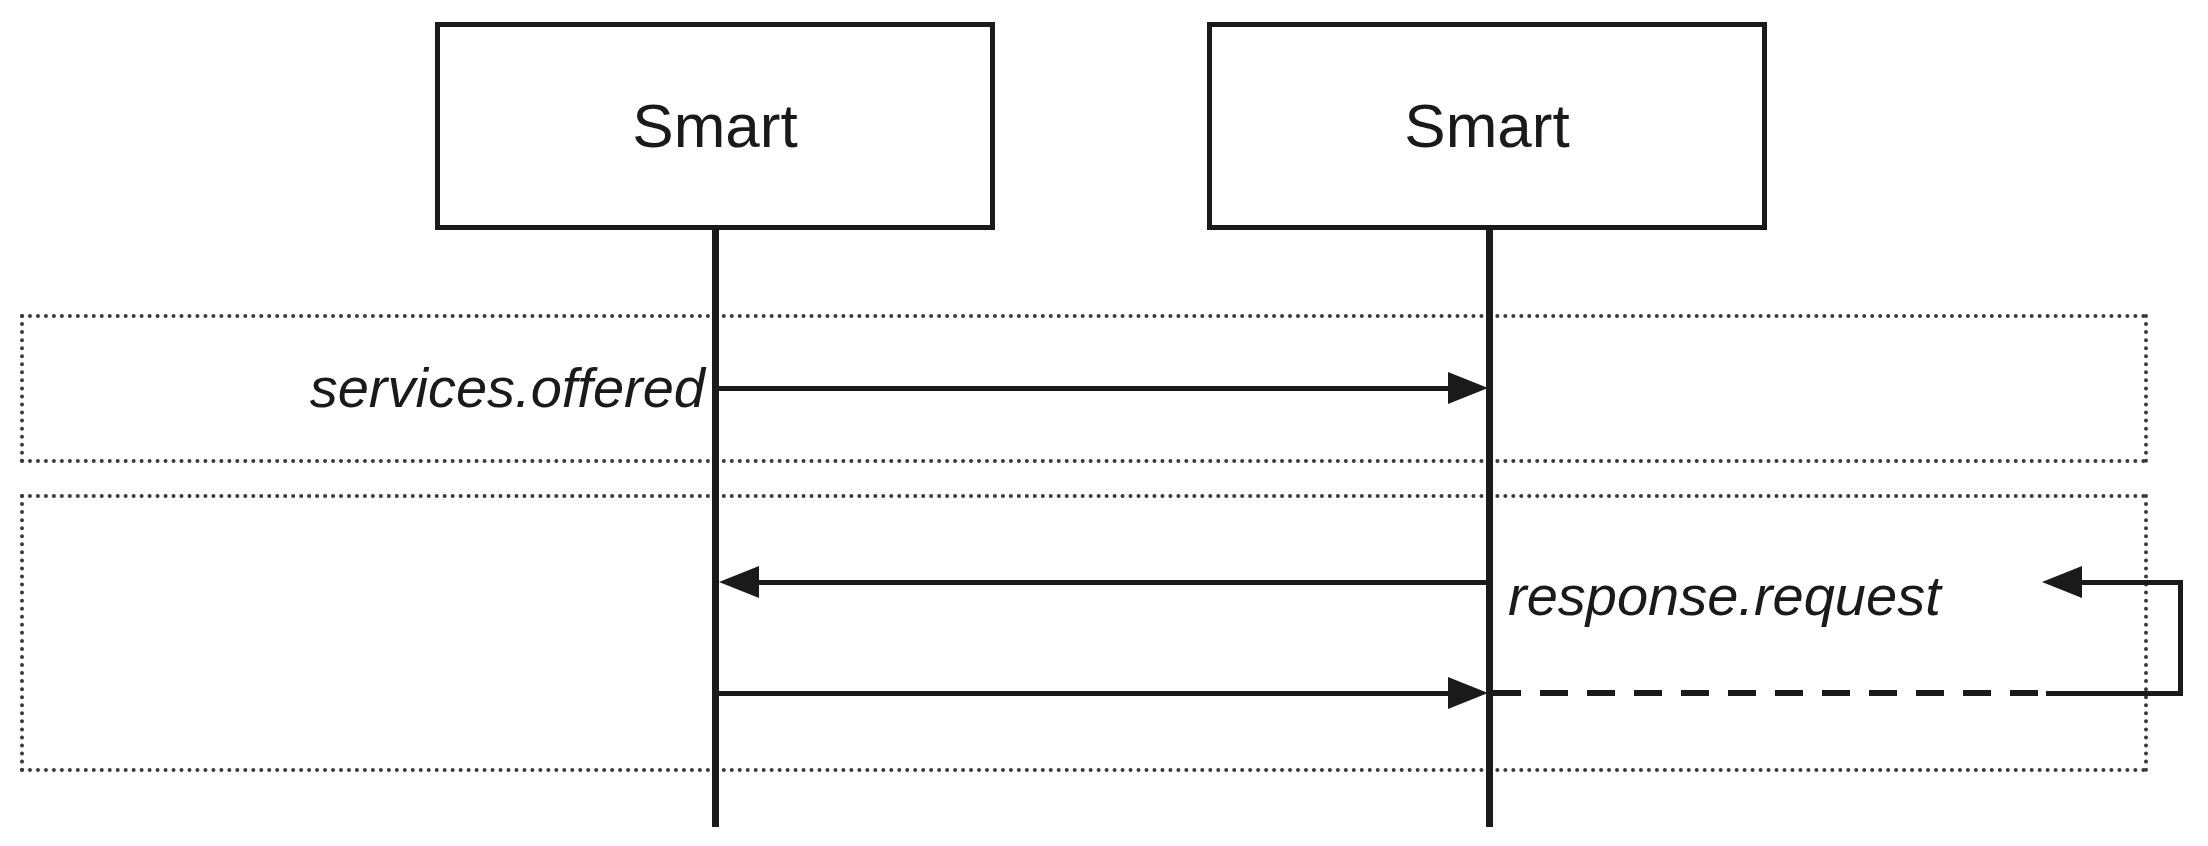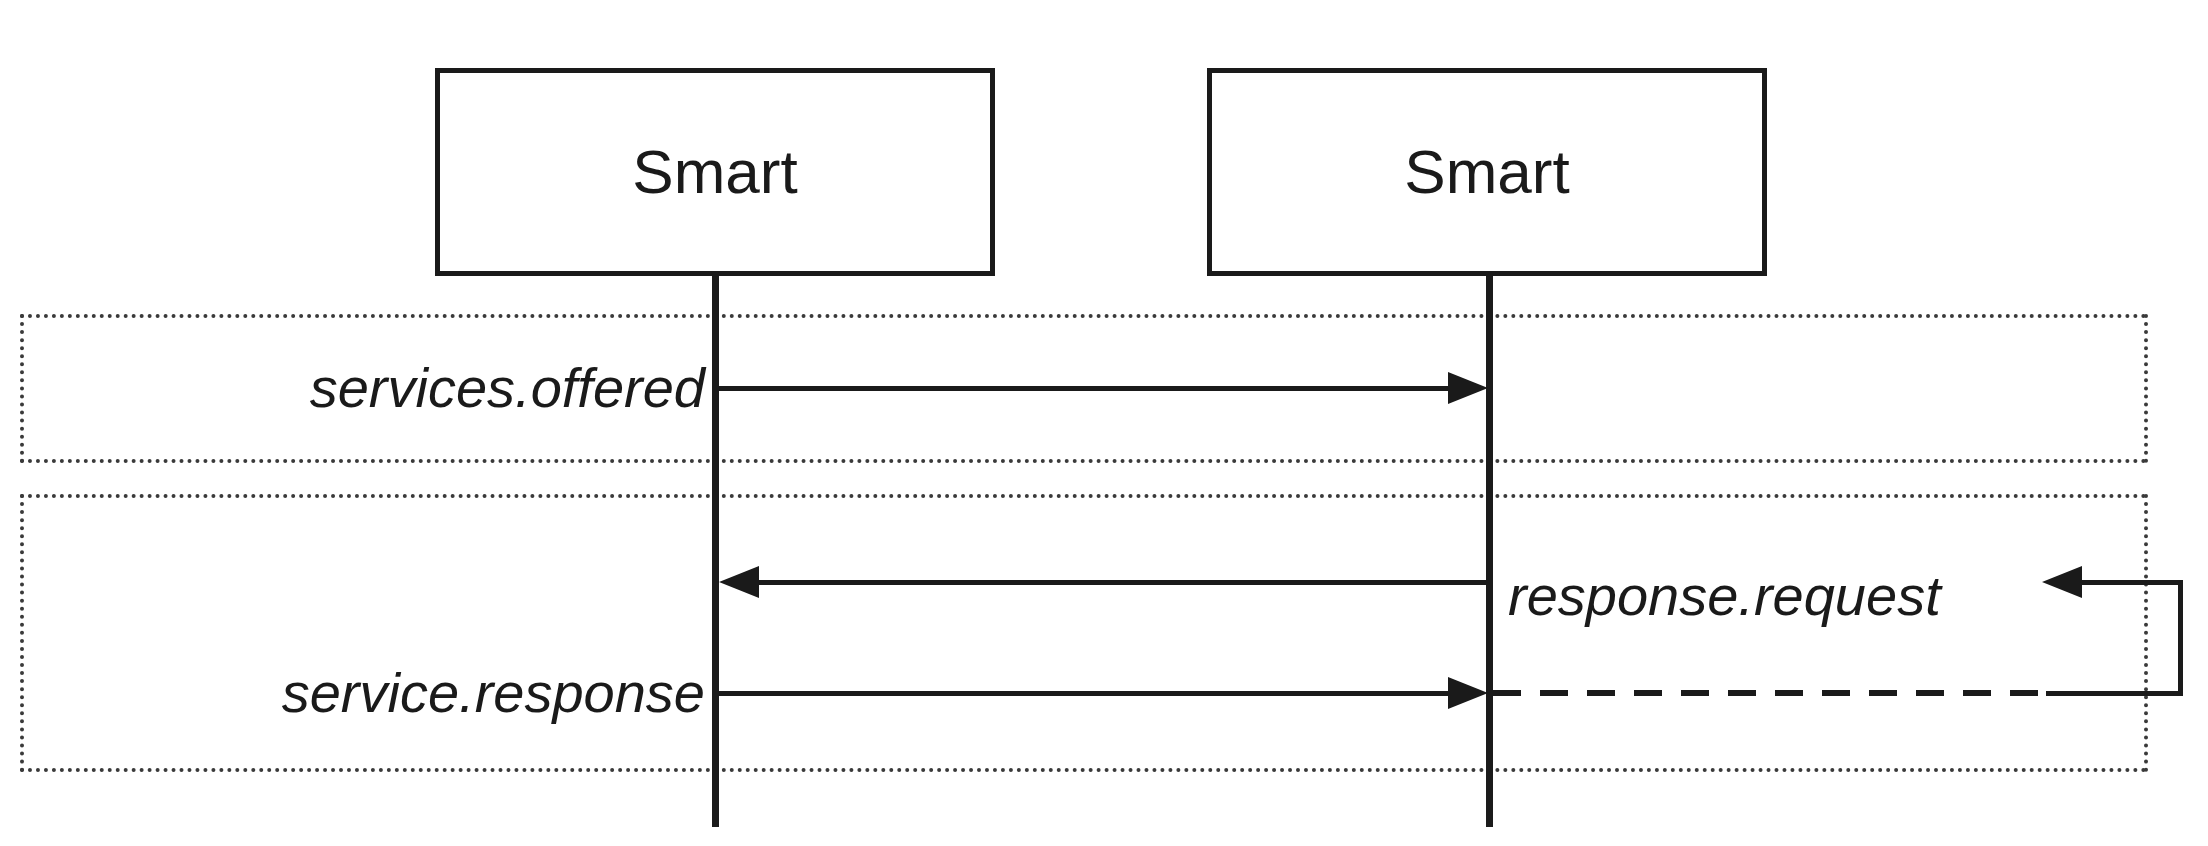--- a/index.html
+++ b/index.html
@@ -21,21 +21,20 @@
     border: 5px solid #1a1a1a;
     background: #ffffff;
     display: flex;
     flex-direction: column;
     align-items: center;
     justify-content: center;
     font-size: 62px;
     line-height: 1.2;
     text-align: center;
     z-index: 3;
-    margin-top: 46px;
   }
   .actor-box.actor-i { left: 435px; }
   .actor-box.actor-j { left: 1207px; }
   .lifeline {
     position: absolute;
     top: 230px;
     width: 7px;
     height: 597px;
     background: #1b1b1b;
     z-index: 2;
@@ -117,17 +116,16 @@
   <div class="arrowhead point-left" style="left:719px; top:566px;"></div>
   <div class="msg-line" style="left:757px; top:580px; width:733px;"></div>
   <div class="msg-label" style="left:1508px; top:560px;">response.request</div>
 
   <div class="arrowhead point-left" style="left:2042px; top:566px;"></div>
   <div class="msg-line" style="left:2078px; top:580px; width:105px;"></div>
   <div class="v-line" style="left:2178px; top:580px; height:116px;"></div>
   <div class="msg-line" style="left:2046px; top:691px; width:137px;"></div>
   <div class="dashed-line" style="left:1493px; top:690px; width:556px;"></div>
 
-  <div class="msg-label align-right" style="left:130px; top:657px; width:575px;">service.response</div>
   <div class="msg-line" style="left:719px; top:691px; width:735px;"></div>
   <div class="arrowhead point-right" style="left:1448px; top:677px;"></div>
 
 </div>
 
 </body></html>

